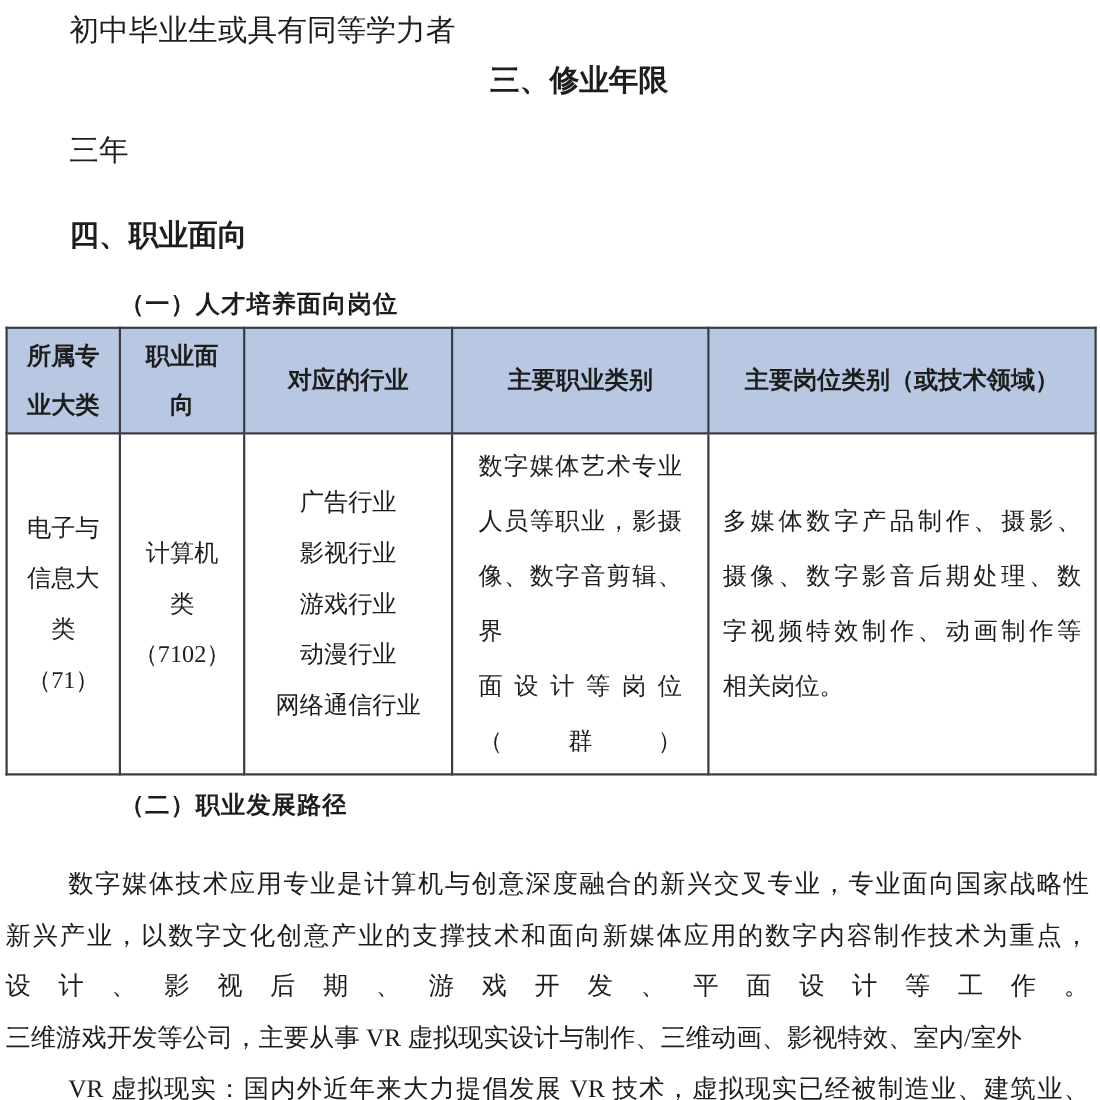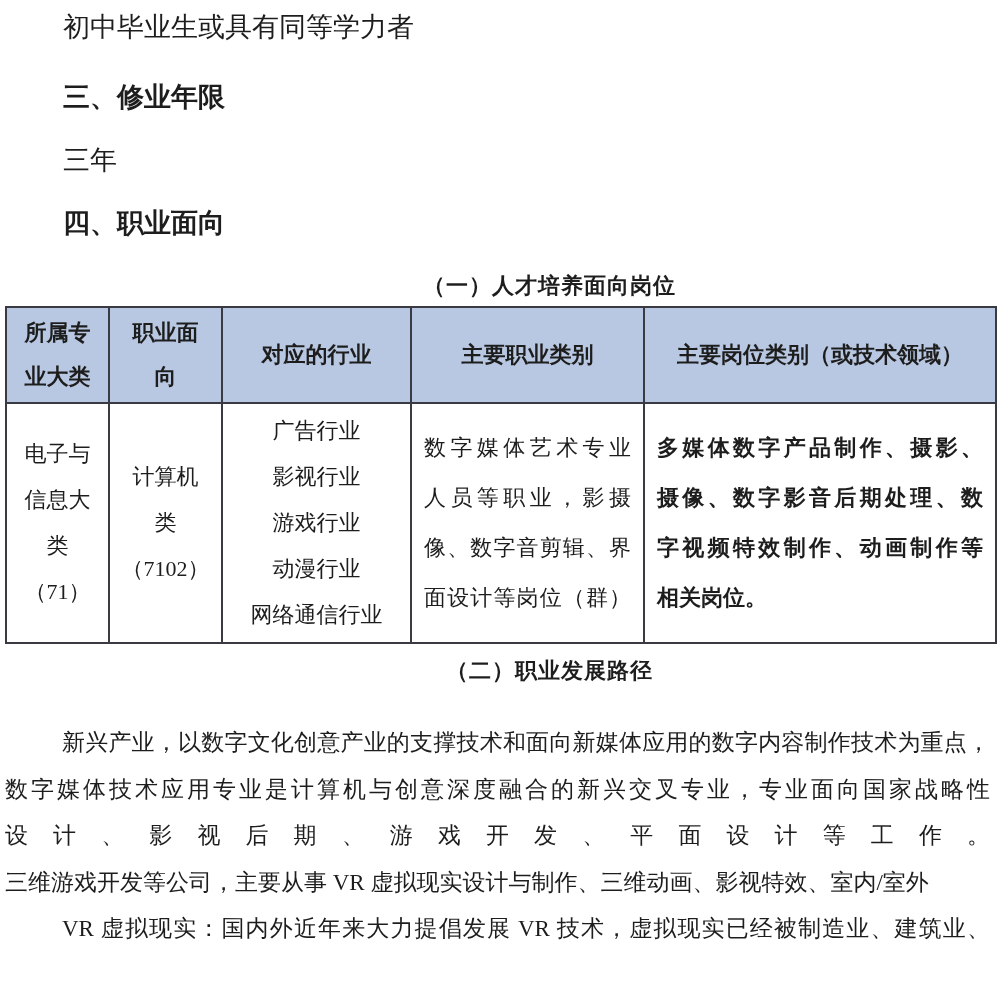--- a/index.html
+++ b/index.html
@@ -12,25 +12,25 @@
   body{
     width:1000px;height:1000px;overflow:hidden;background:#ffffff;
     color:var(--text-color);
     font-family:"Liberation Serif","DejaVu Serif",serif;
     font-size:23px;
   }
   .page{padding:12px 10px 0 5px;width:1000px;}
   .line{margin:0;line-height:30px;font-size:27px;font-weight:normal;}
   .bold{font-weight:bold;}
   .indent-1{margin-left:58px;}
-  .indent-2{margin-left:104px;text-align:center;}
+  .indent-2{margin-left:104px;}
   .mt-intro{margin-top:0;}
-  .mt-s3h{margin-top:40px;}
+  .mt-s3h{margin-top:16px;text-align:center;}
   .mt-s3b{margin-top:33px;}
-  .mt-s4h{margin-top:33px;}
+  .mt-s4h{margin-top:48px;}
   .mt-sub1{margin-top:33px;}
   .mt-sub2{margin-top:12px;}
   .sub-heading{font-size:22px;letter-spacing:1px;}
 
   table.career{
     border-collapse:collapse;table-layout:fixed;
     width:990px;margin-top:5px;
   }
   .career col.c1{width:103px;}
   .career col.c2{width:113px;}
@@ -40,24 +40,24 @@
   .career th,.career td{border:2px solid var(--border-color);}
   .career th{
     background:var(--header-bg);
     font-size:22px;font-weight:bold;text-align:center;vertical-align:middle;
     line-height:44px;padding:2px 14px;height:96px;
   }
   .career td{
     font-size:22px;vertical-align:middle;padding:4px 0;height:238px;
   }
   td.cell-center div{text-align:center;line-height:46px;}
-  td.cell-occupation{padding:4px 12px;}
+  td.cell-occupation{padding:4px 23px;}
   td.cell-occupation div{line-height:50px;text-align:justify;text-align-last:justify;}
   td.cell-position{padding:4px 12px;}
-  td.cell-position div{line-height:50px;text-align:justify;text-align-last:justify;font-weight:bold;}
+  td.cell-position div{line-height:50px;text-align:justify;text-align-last:justify;}
   td.cell-position div:last-child{text-align-last:left;}
 
   .para{margin-top:34px;width:985px;}
   .para div{line-height:46.5px;text-align:justify;text-align-last:justify;}
   .para div:first-child{text-indent:57px;}
   .para div:last-child{text-align-last:left;}
   .para2{
     margin:0;width:985px;line-height:46.5px;text-indent:57px;
     text-align:justify;text-align-last:justify;
   }
@@ -126,21 +126,21 @@
             <div>字视频特效制作、动画制作等</div>
             <div>相关岗位。</div>
           </td>
       </tr>
     </tbody>
   </table>
 
   <p class="line indent-2 bold sub-heading mt-sub2">（二）职业发展路径</p>
 
   <div class="para">
+      <div>数字媒体技术应用专业是计算机与创意深度融合的新兴交叉专业，专业面向国家战略性</div>
       <div>新兴产业，以数字文化创意产业的支撑技术和面向新媒体应用的数字内容制作技术为重点，</div>
-      <div>数字媒体技术应用专业是计算机与创意深度融合的新兴交叉专业，专业面向国家战略性</div>
       <div>设计、影视后期、游戏开发、平面设计等工作。</div>
       <div>三维游戏开发等公司，主要从事 VR 虚拟现实设计与制作、三维动画、影视特效、室内/室外</div>
     </div>
 
   <p class="para2">VR 虚拟现实：国内外近年来大力提倡发展 VR 技术，虚拟现实已经被制造业、建筑业、</p>
 
 </div>
 
 </body></html>

